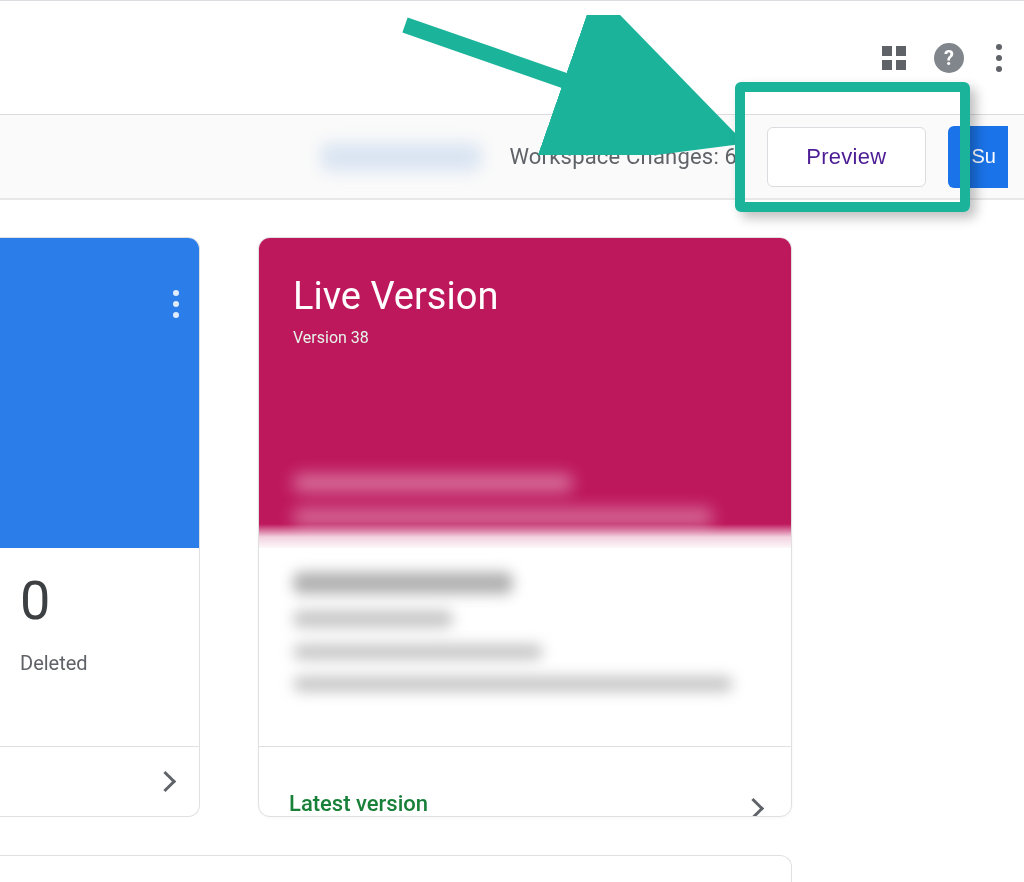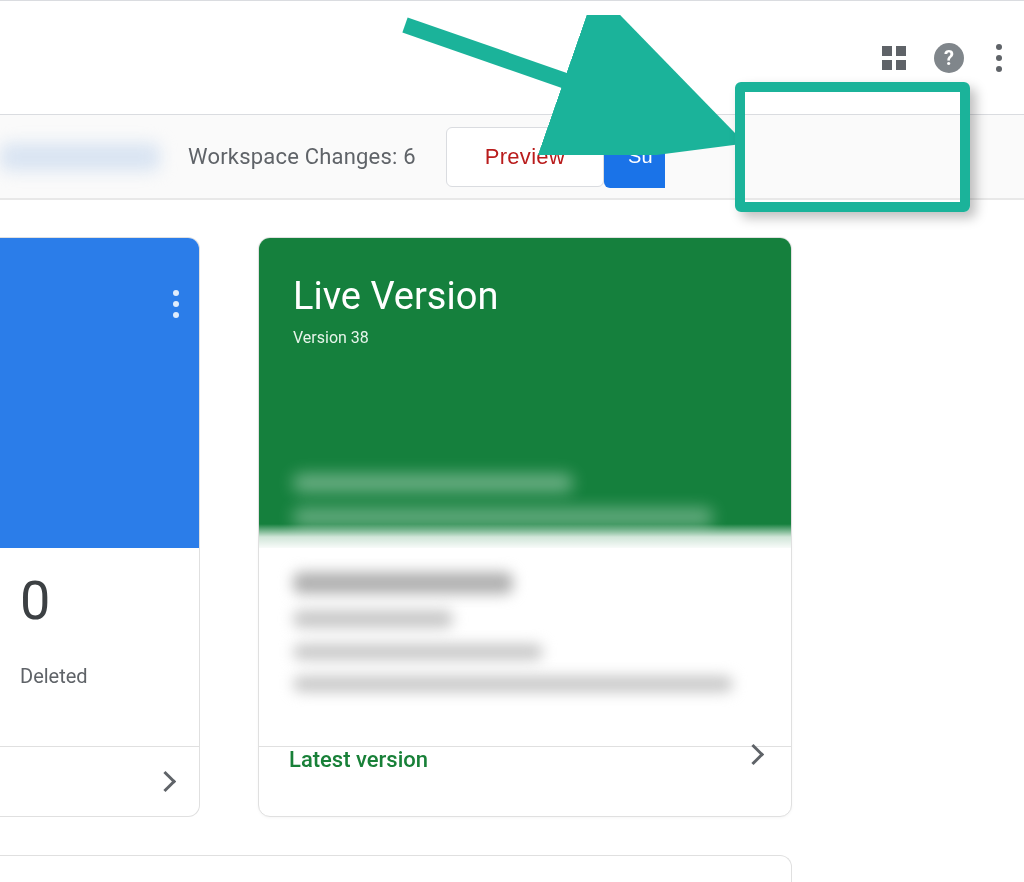--- a/index.html
+++ b/index.html
@@ -40,46 +40,47 @@
     
     
     .workspace-bar {
       position:absolute;
       top:115px; left:0; right:0;
       height:85px;
       background:#fafafa;
       border-bottom:2px solid #e8e8e8;
       display:flex;
       align-items:center;
-      justify-content:flex-start;
+      justify-content:flex-end;
       padding-right:16px;
     }
     .blurred-id {
       width:160px; height:28px;
       background:#d9e4f2;
       border-radius:8px;
       filter: blur(8px);
       margin-right:28px;
     }
     .workspace-changes {
       color:#5f6368;
       font-size:22px;
       font-weight:400;
       margin-right:30px;
       letter-spacing:0.2px;
     }
     .preview-btn {
       background:#fff;
       border:1px solid #dadce0;
       border-radius:6px;
-      color:#b91c1c;
+      color:#4c1d95;
       font-size:22px;
       font-weight:500;
       padding:16px 38px;
       cursor:pointer;
+      margin-right:22px;
       letter-spacing:0.3px;
     }
     .submit-btn {
       background:#1a73e8;
       color:#fff;
       border:none;
       font-size:20px;
       font-weight:500;
       padding:18px 12px 18px 24px;
       cursor:pointer;
@@ -138,21 +139,21 @@
     }
     .left-card-body .bignum {
       font-size:54px;
       color:#3c4043;
       font-weight:400;
       line-height:1;
     }
     .left-card-body .deleted {
       font-size:20px;
       color:#5f6368;
-      margin-top:36px;
+      margin-top:23px;
     }
     .left-card-footer {
       position:absolute;
       bottom:0; left:0; right:0;
       border-top:1px solid #e0e0e0;
       height:70px;
       display:flex;
       align-items:center;
       justify-content:flex-end;
       padding:0 26px;
@@ -173,21 +174,21 @@
       left:258px;
       width:534px;
       height:580px;
       border:1px solid #e0e0e0;
       border-radius:12px;
       overflow:hidden;
       background:#fff;
       box-shadow: 0 1px 3px rgba(0,0,0,0.04);
     }
     .live-card-top {
-      background:#15803d;
+      background:#be185d;
       height:310px;
       padding:36px 34px;
       position:relative;
     }
     .live-title {
       color:#fff;
       font-size:38px;
       font-weight:400;
     }
     .live-sub {
@@ -205,21 +206,21 @@
     .bl2 { width:160px; height:18px; }
     .bl3 { width:250px; height:16px; }
     .bl4 { width:440px; height:16px; }
     
     .live-card-footer {
       position:absolute;
       bottom:0; left:0; right:0;
       border-top:1px solid #e0e0e0;
       height:70px;
       display:flex;
-      align-items:flex-start;
+      align-items:flex-end;
       justify-content:space-between;
       padding:0 30px;
       cursor:pointer;
     }
     .live-card-footer .label {
       color:#188038;
       font-size:22px;
       font-weight:500;
     }
     

